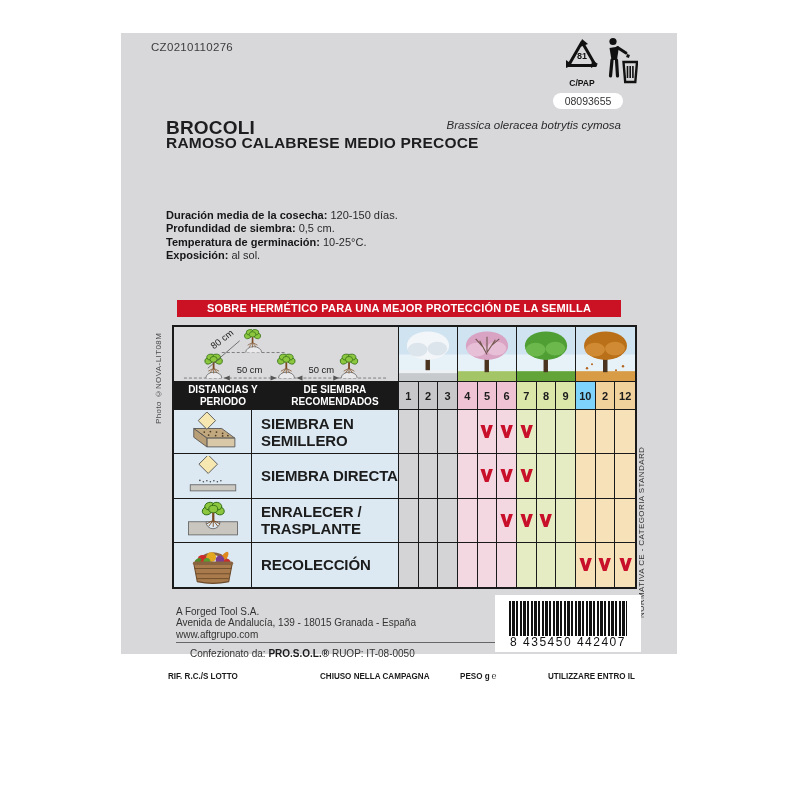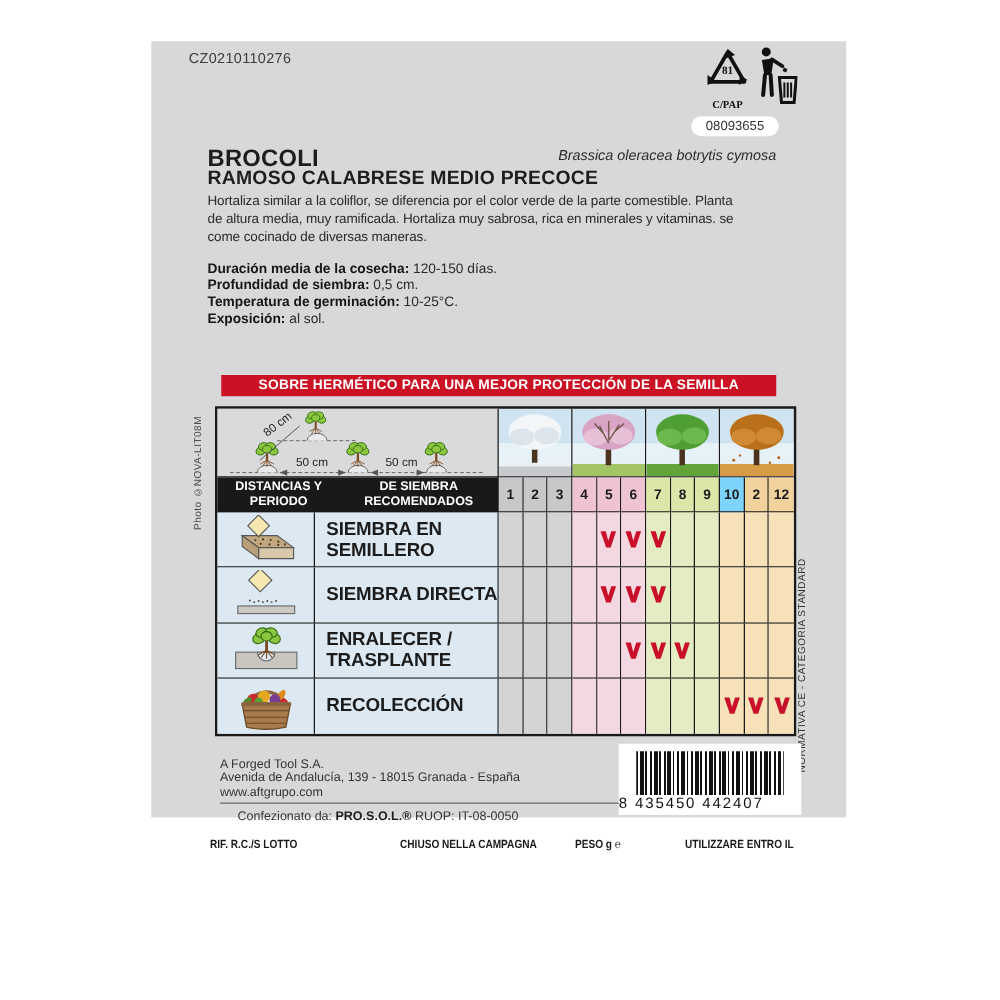--- a/index.html
+++ b/index.html
@@ -38,39 +38,39 @@
     color:#1c1c1c;letter-spacing:-.1px;}
   .tc.diagram{background:#dadadc;}
   .addr{left:55px;top:573px;font-size:10px;line-height:11.3px;color:#333;}
   .rule{left:55px;top:609px;width:330px;border-top:1px solid #666;height:0;}
   .packed{left:69px;top:615px;font-size:10px;color:#333;}
   .packed b{color:#1c1c1e;}
   .barcode{left:374px;top:562px;width:146px;height:57px;background:#fff;}
   .bars{position:absolute;left:14px;right:14px;top:6px;height:35px;
     background:repeating-linear-gradient(90deg,#111 0px,#111 1.6px,#fff 1.6px,#fff 3px,
       #111 3px,#111 6.2px,#fff 6.2px,#fff 7.4px,#111 7.4px,#111 8.6px,#fff 8.6px,#fff 11px);}
-  .digits{position:absolute;left:0;right:0;top:40px;text-align:left;font-size:12px;
+  .digits{position:absolute;left:0;right:0;top:40px;text-align:center;font-size:12px;
     letter-spacing:1.5px;color:#111;}
   .blabel{position:absolute;top:670px;font-weight:bold;font-size:9.5px;color:#1a1a1a;
     transform:scaleX(.85);transform-origin:0 50%;white-space:nowrap;}
   .check-svg{width:15px;height:15px;}
   .r81{position:absolute;left:0;top:13px;width:40px;text-align:center;font-weight:bold;
     font-size:9px;color:#111;}
   .cpap{position:absolute;left:0;top:40px;width:40px;text-align:center;font-weight:bold;
     font-size:8.5px;color:#111;}
 </style>
 </head>
 <body>
 
 <div class="page">
   <div class="card">
 
     <div class="abs code">CZ0210110276</div>
 
-    <div class="abs" style="left:441px;top:5px;width:40px;height:52px;font-family:Liberation Serif, serif;">
+    <div class="abs" style="left:441px;top:5px;width:40px;height:52px;">
       <svg viewBox="0 0 40 38" width="40" height="38">
         <path d="M20 4 L33.5 27.5 H6.5 Z" fill="none" stroke="#111" stroke-width="3" stroke-linejoin="round"></path>
         <polygon points="20,1 26,6 18,9" fill="#111"></polygon>
         <polygon points="36,26 29,30 30,22" fill="#111"></polygon>
         <polygon points="4,30 4,22 11,27" fill="#111"></polygon>
       </svg>
       <div class="r81">81</div>
       <div class="cpap">C/PAP</div>
     </div>
 
@@ -84,23 +84,20 @@
         <path d="M19.5 26 H33 L31.3 46 H21.2 Z" fill="none" stroke="#111" stroke-width="2.4"></path>
         <path d="M23.5 30 V42 M26.2 30 V42 M28.9 30 V42" stroke="#111" stroke-width="1.6"></path>
       </svg>
     </div>
 
     <div class="abs pill">08093655</div>
 
     <div class="abs title1">BROCOLI</div>
     <div class="abs species">Brassica oleracea botrytis cymosa</div>
     <div class="abs title2">RAMOSO CALABRESE MEDIO PRECOCE</div>
-    <div class="abs desc">Hortaliza similar a la coliflor, se diferencia por el color verde de la parte comestible. Planta
-de altura media, muy ramificada. Hortaliza muy sabrosa, rica en minerales y vitaminas. se
-come cocinado de diversas maneras.</div>
 
     <div class="abs facts" id="facts">
         <div><b>Duración media de la cosecha:</b> 120-150 días.</div>
         <div><b>Profundidad de siembra:</b> 0,5 cm.</div>
         <div><b>Temperatura de germinación:</b> 10-25°C.</div>
         <div><b>Exposición:</b> al sol.</div>
       </div>
 
     <div class="abs banner" id="red-banner" style="background: rgb(203, 18, 36);">SOBRE HERMÉTICO PARA UNA MEJOR PROTECCIÓN DE LA SEMILLA</div>
 

